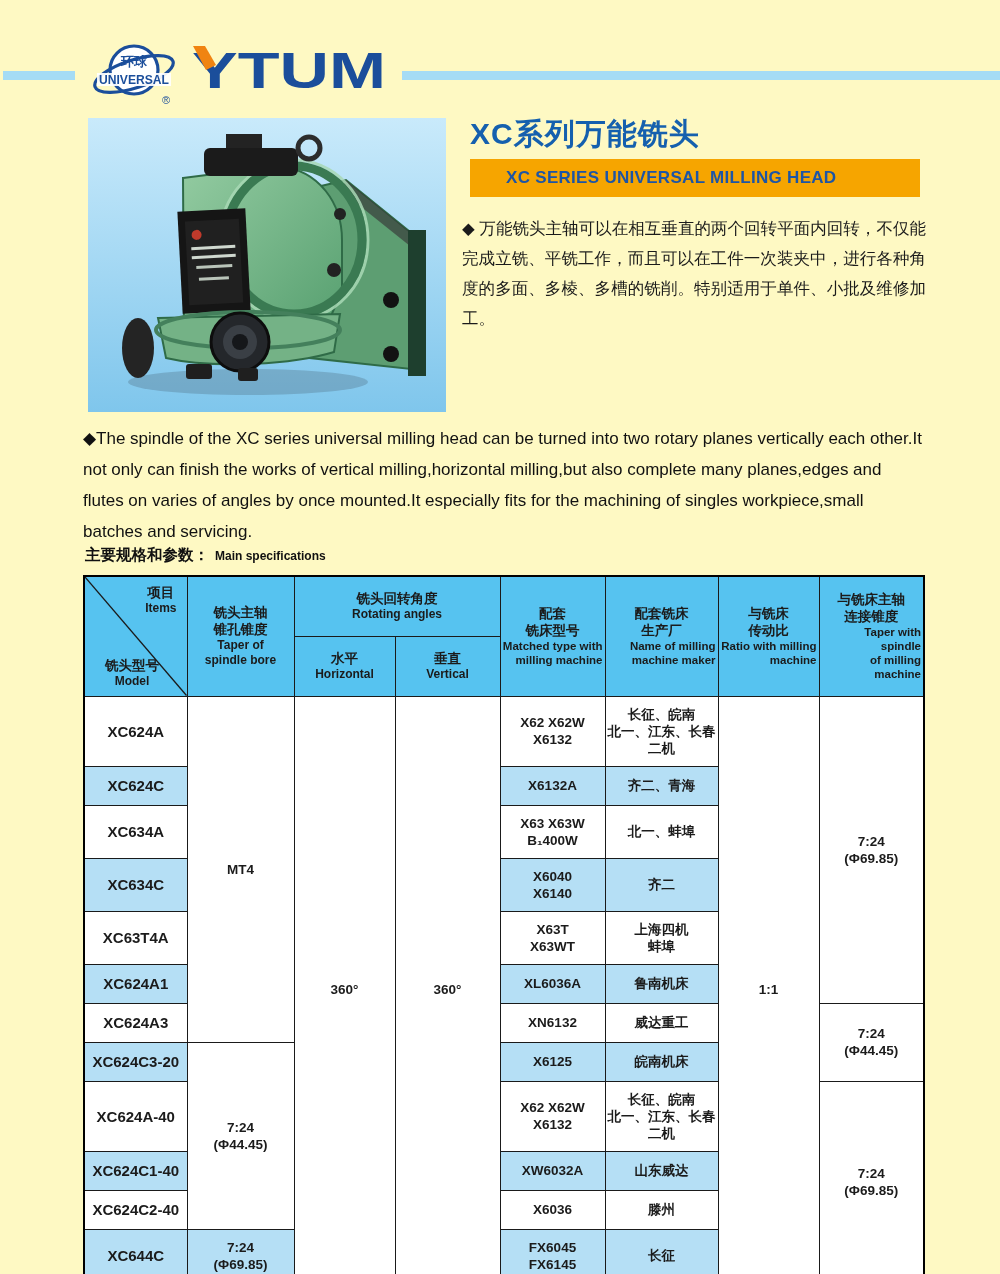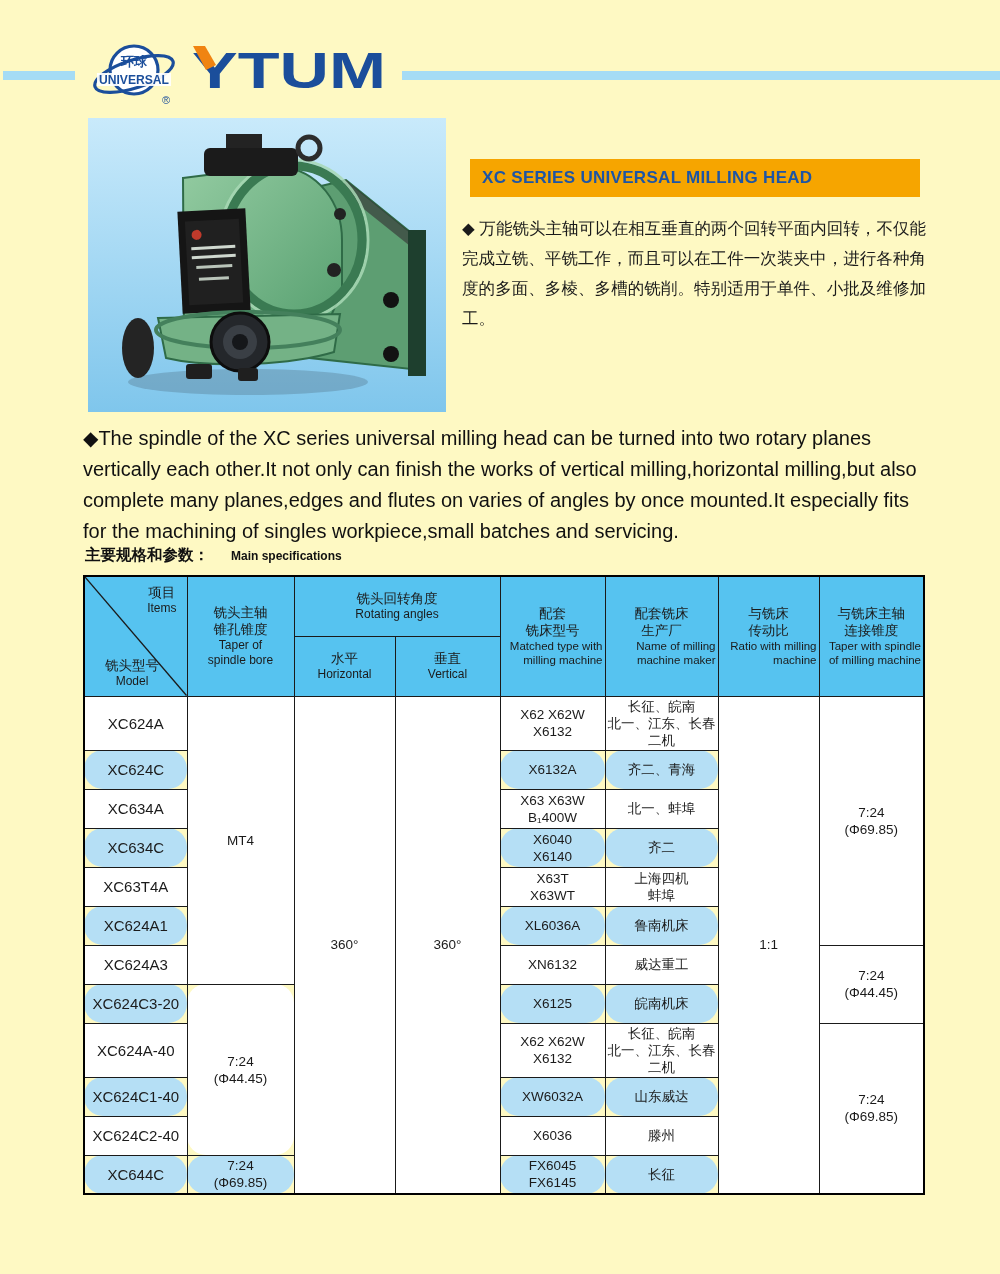--- a/index.html
+++ b/index.html
@@ -10,41 +10,41 @@
   .dash-left { position:absolute; left:3px; top:71px; width:72px; height:9px; background:#a5dcf5; }
   .bar-right { position:absolute; left:402px; top:71px; width:598px; height:9px; background:#a5dcf5; }
   .logo { position:absolute; left:92px; top:38px; width:86px; height:70px; }
   .wordmark { position:absolute; left:192px; top:44px; width:196px; height:52px; }
 
   
   .photo { position:absolute; left:88px; top:118px; width:358px; height:294px; }
 
   
   .title { position:absolute; left:470px; top:114px; width:460px; font-size:30px; font-weight:bold; color:#1560ae; letter-spacing:1px; }
-  .banner { position:absolute; left:470px; top:159px; width:450px; height:38px; background:#f6a500; color:#1d55a5; font-size:17px; font-weight:bold; line-height:38px; padding-left:12px; letter-spacing:0.3px; }
+  .banner { position:absolute; left:470px; top:159px; width:450px; height:38px; background:#f6a500; color:#1d55a5; font-size:17px; font-weight:bold; line-height:38px; padding-left:36px; letter-spacing:0.3px; }
 
   .desc-cn { position:absolute; left:462px; top:213px; width:464px; font-size:16.5px; line-height:30px; color:#1b1b1b; text-align:justify; }
-  .desc-en { position:absolute; left:83px; top:423px; width:843px; font-size:20px; line-height:31px; color:#111111; }
+  .desc-en { position:absolute; left:83px; top:423px; width:843px; font-size:17px; line-height:31px; color:#111111; }
 
   .spec-heading { position:absolute; left:85px; top:545px; font-size:15.5px; font-weight:bold; color:#111111; }
-  .spec-heading .en { margin-left:22px; }
+  .spec-heading .en { margin-left:6px; }
 
   
   .tablewrap { position:absolute; left:83px; top:575px; }
   table.spec { border-collapse:collapse; table-layout:fixed; width:840px; border:2px solid #000; }
-  table.spec td, table.spec th { border:1px solid #1a1a1a; text-align:center; vertical-align:middle; padding:1px 2px; color:#1b1b1b; font-weight:normal; }
+  table.spec td, table.spec th { border:1px solid #1a1a1a; text-align:center; vertical-align:middle; padding:9px 2px; color:#1b1b1b; font-weight:bold; }
   thead th { background:#56c3f0; }
   thead tr.h1 th { height:60px; }
   thead tr.h2 th { height:60px; }
   .pre { white-space:pre-line; }
   .cn { font-size:13.5px; line-height:17px; white-space:pre-line; }
   .en { font-size:12px; line-height:15px; white-space:pre-line; }
   .en-sm { font-size:11.5px; line-height:14px; white-space:pre-line;text-align:right; }
   tbody tr.row-w td { background:#ffffff; }
-  tbody tr.row-b td { background:#b5dff5;border-radius:19px; }
+  tbody tr.row-b td { background:#b5dff5; }
   tbody td.wcell { background:#ffffff !important; }
   tbody td.bcell { background:#b5dff5 !important; }
   tbody td { font-size:13.5px; line-height:17px; }
   td.model-cell { height:39px; font-size:15px; }
   .diag-cell { position:relative; padding:0; }
   .diag-cell svg { position:absolute; left:0; top:0; width:100%; height:100%; }
   .diag-top { position:absolute; top:7px; right:10px; text-align:center; }
   .diag-bottom { position:absolute; bottom:7px; left:20px; text-align:center; }
 </style>
 </head>
@@ -113,20 +113,21 @@
     <path d="M70,200 L252,196 L246,234 C200,248 120,250 78,240 Z" fill="#74b286" stroke="#2f6b47" stroke-width="2"></path>
     <ellipse cx="160" cy="212" rx="92" ry="18" fill="none" stroke="#44805c" stroke-width="4"></ellipse>
     <circle cx="152" cy="224" r="29" fill="#24272b" stroke="#0d0d0d" stroke-width="3"></circle>
     <circle cx="152" cy="224" r="17" fill="#3a3f45"></circle>
     <circle cx="152" cy="224" r="8" fill="#15171a"></circle>
     <ellipse cx="50" cy="230" rx="16" ry="30" fill="#242424"></ellipse>
     <rect x="98" y="246" width="26" height="15" rx="3" fill="#1f1f1f"></rect>
     <rect x="150" y="250" width="20" height="13" rx="3" fill="#1f1f1f"></rect>
   </svg>
 
+  <div class="title">XC系列万能铣头</div>
   <div class="banner">XC SERIES UNIVERSAL MILLING HEAD</div>
 
   <div class="desc-cn">◆ 万能铣头主轴可以在相互垂直的两个回转平面内回转，不仅能完成立铣、平铣工作，而且可以在工件一次装夹中，进行各种角度的多面、多棱、多槽的铣削。特别适用于单件、小批及维修加工。</div>
   <div class="desc-en">◆The spindle of the XC series universal milling head can be turned into two rotary planes vertically each other.It not only can finish the works of vertical milling,horizontal milling,but also complete many planes,edges and flutes on varies of angles by once mounted.It especially fits for the machining of singles workpiece,small batches and servicing.</div>
 
   <div class="spec-heading">
     <span class="cn-h">主要规格和参数：</span><span class="en">Main specifications</span>
   </div>
 
   <div class="tablewrap">

